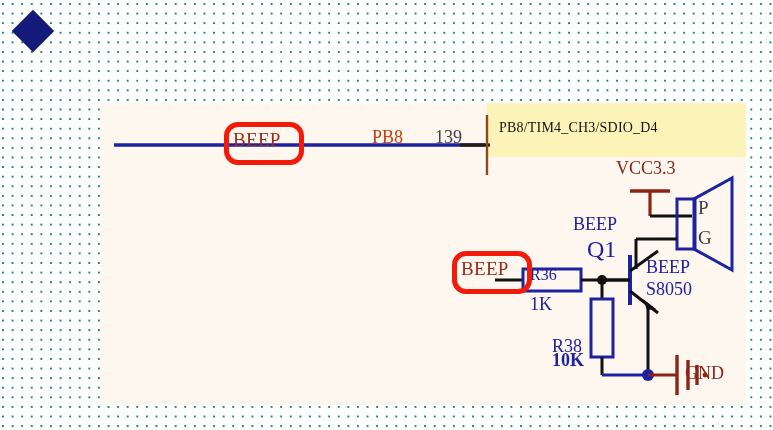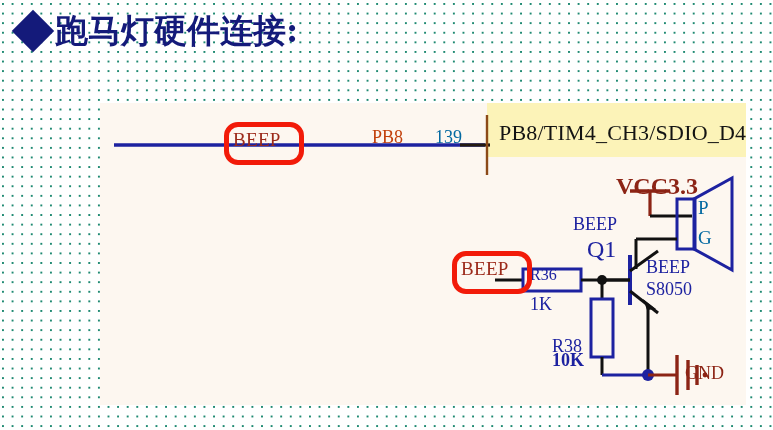--- a/index.html
+++ b/index.html
@@ -74,37 +74,37 @@
 
   
   .lbl {
     position: absolute;
     white-space: nowrap;
     font-family: "Liberation Serif", "DejaVu Serif", serif;
     line-height: 1;
   }
   .lbl-blue   { color: #1d22a0; }
   .lbl-red    { color: #c2410c; }
-  .lbl-black  { color: #0369a1; }
+  .lbl-black  { color: #404040; }
   .lbl-dkred  { color: #8c2415; }
 
   
   #pin-box {
     position: absolute;
     left: 387px;
     top: 0px;
     width: 259px;
     height: 54px;
     background: #fcf3b8;
   }
   #pin-box-label {
     position: absolute;
     left: 399px;
     top: 17px;
-    font-size: 22px;
+    font-size: 14px;
     color: #131313;
     letter-spacing: 0.2px;
   }
 
   
   .annot-box {
     position: absolute;
     border: 5px solid #f21b09;
     border-radius: 14px;
     background: transparent;
@@ -117,41 +117,40 @@
     position: absolute;
     font-size: 19px;
     color: #9c2a1a;
     letter-spacing: 0.3px;
   }
   #beep-text-1 { left: 133px; top: 26px; }
   #beep-text-2 { left: 361px; top: 155px; }
 
   #lbl-pb8   { left: 272px; top: 25px;  font-size: 18px; }
   #lbl-139   { left: 335px; top: 25px;  font-size: 18px; }
-  #lbl-vcc   { left: 516px; top: 71px;  font-size: 24px; font-weight: bold; }
+  #lbl-vcc   { left: 516px; top: 56px;  font-size: 18px; }
   #lbl-spk-p { left: 598px; top: 95px;  font-size: 19px; }
   #lbl-spk-g { left: 598px; top: 125px; font-size: 19px; }
   #lbl-beepq { left: 473px; top: 112px; font-size: 18px; }
   #lbl-q1    { left: 487px; top: 134px; font-size: 24px; }
   #lbl-beept { left: 546px; top: 155px; font-size: 18px; }
   #lbl-s8050 { left: 546px; top: 177px; font-size: 18px; }
   #lbl-r36   { left: 430px; top: 164px; font-size: 16px; }
   #lbl-1k    { left: 430px; top: 192px; font-size: 18px; }
   #lbl-r38   { left: 452px; top: 234px; font-size: 18px; }
   #lbl-10k   { left: 452px; top: 248px; font-size: 18px; font-weight: bold; }
   #lbl-gnd   { left: 585px; top: 261px; font-size: 18px; }
 </style>
 </head>
 <body>
 
 <div id="slide-root">
 
   <div id="title-row">
     <div id="title-bullet"></div>
-    <div id="title-text">跑马灯硬件连接:</div>
   </div>
 
   <div id="schematic-panel">
 
     <div id="pin-box"></div>
     <div id="pin-box-label">PB8/TIM4_CH3/SDIO_D4</div>
 
     <svg class="svg-layer" viewBox="0 0 646 302">
 
       <line x1="14" y1="42" x2="385" y2="42" stroke="#1d22a0" stroke-width="3.4"></line>

